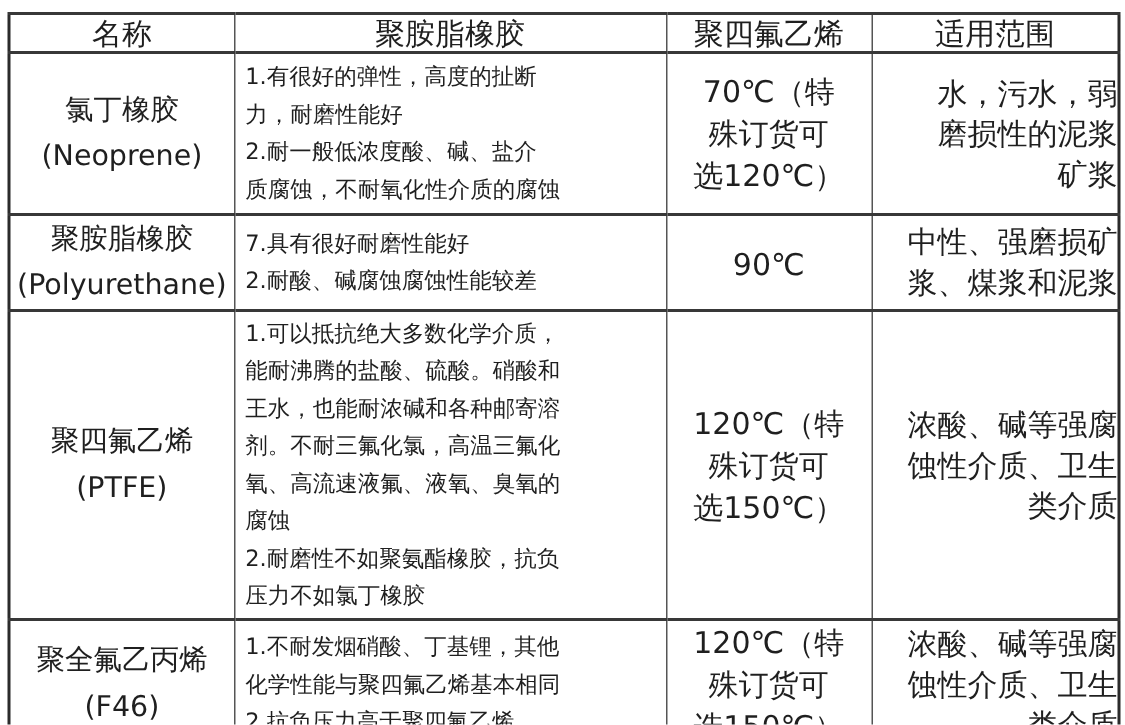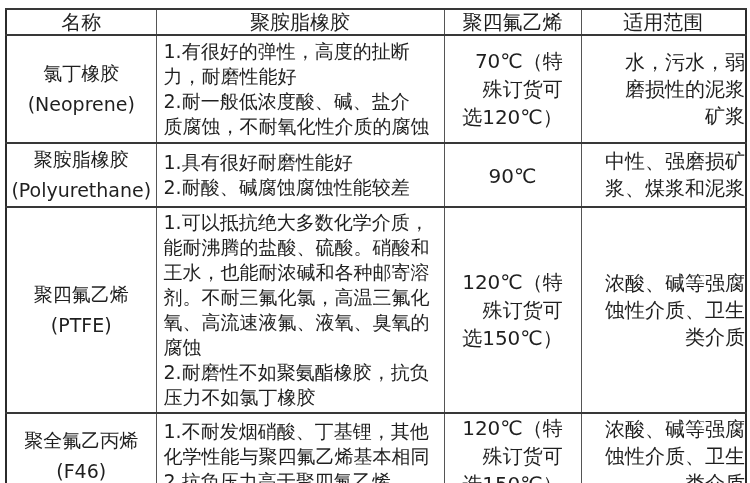--- a/index.html
+++ b/index.html
@@ -50,33 +50,33 @@
     font-size: 20px;
     line-height: 24px;
     text-align: center;
   }
   td.cell-name {
     font-size: 19px;
     line-height: 31px;
     text-align: center;
   }
   td.cell-props {
-    font-size: 19px;
+    font-size: 15px;
     line-height: 25px;
     padding: 2px 2px 2px 7px;
     text-align: left;
   }
   td.cell-temp {
     font-size: 20px;
     line-height: 28px;
     text-align: center;
   }
   td.cell-temp .temp-inner {
     display: inline-block;
-    text-align: right;
+    text-align: center;
     white-space: pre-line;
     vertical-align: middle;
   }
   td.cell-range {
     font-size: 20px;
     line-height: 27px;
     padding-left: 9px;
     text-align: right;
   }
 </style>
@@ -110,21 +110,21 @@
         <td class="cell-temp"><span class="temp-inner">70℃（特
 殊订货可
 选120℃）</span></td>
         <td class="cell-range">水，污水，弱
 磨损性的泥浆
 矿浆</td>
       </tr>
       <tr class="row-1">
         <td class="cell-name">聚胺脂橡胶
 (Polyurethane)</td>
-        <td class="cell-props">1.具有很好耐磨性能好
+        <td class="cell-props">7.具有很好耐磨性能好
 2.耐酸、碱腐蚀腐蚀性能较差</td>
         <td class="cell-temp"><span class="temp-inner">90℃</span></td>
         <td class="cell-range">中性、强磨损矿
 浆、煤浆和泥浆</td>
       </tr>
       <tr class="row-2">
         <td class="cell-name">聚四氟乙烯
 (PTFE)</td>
         <td class="cell-props">1.可以抵抗绝大多数化学介质，
 能耐沸腾的盐酸、硫酸。硝酸和

